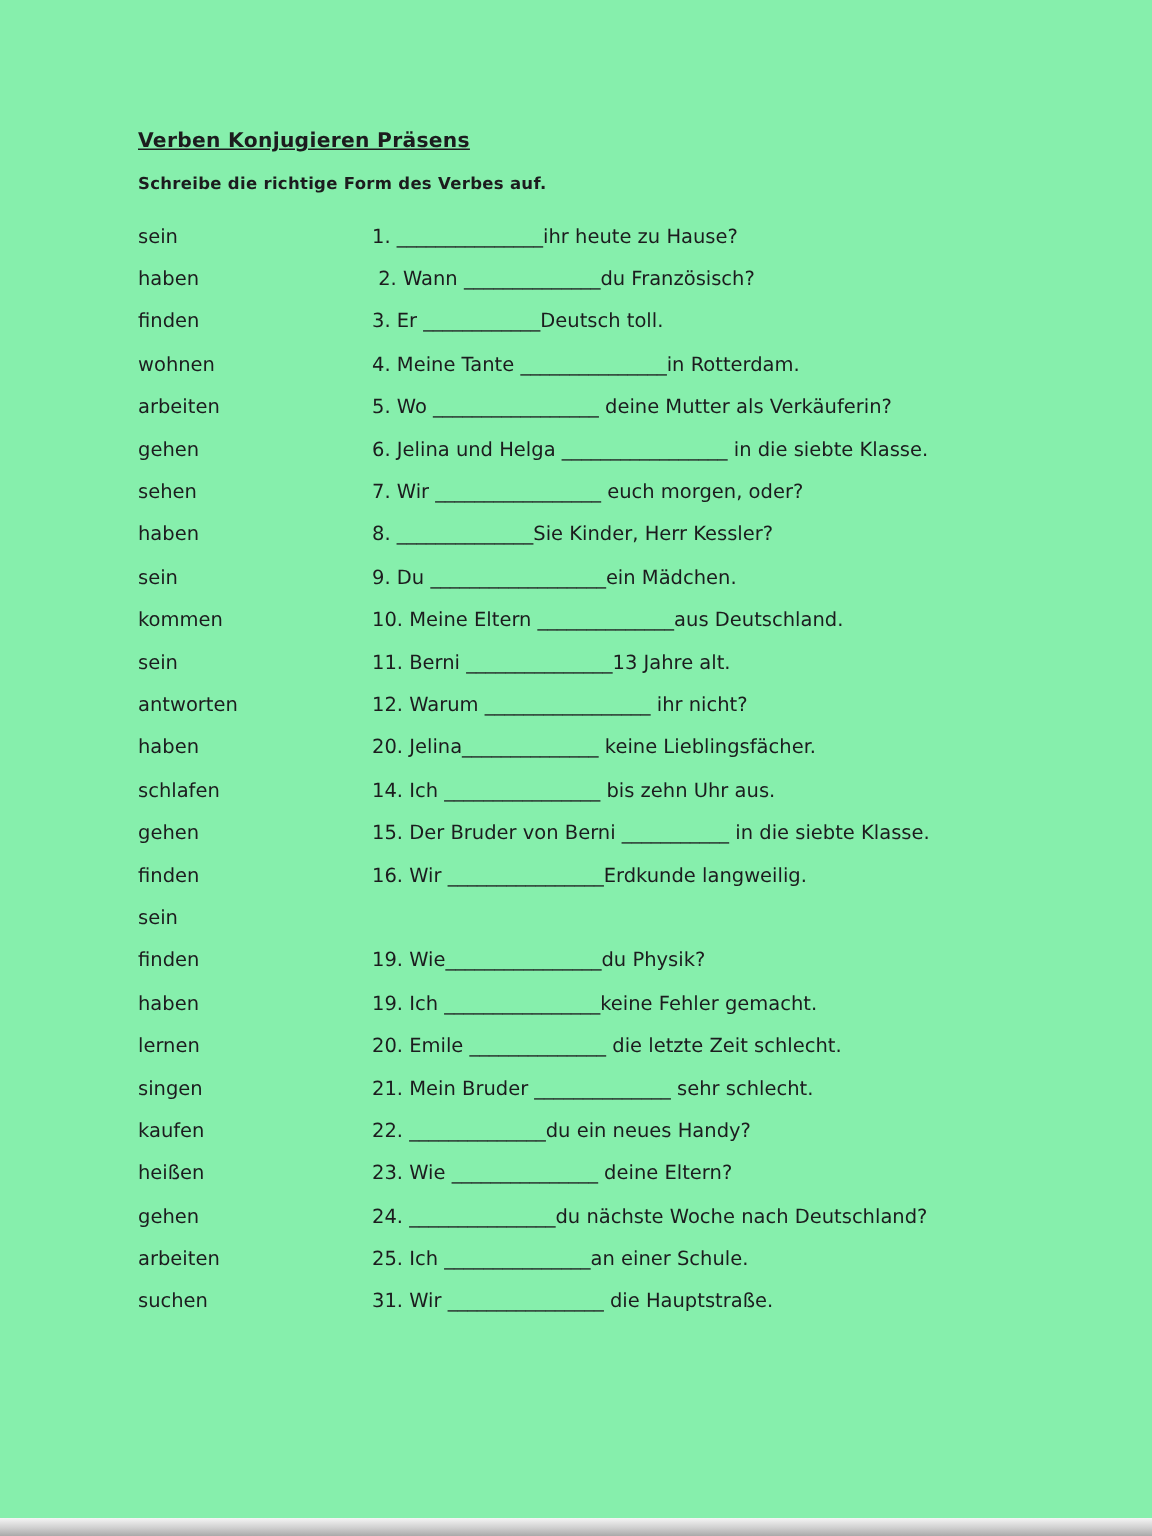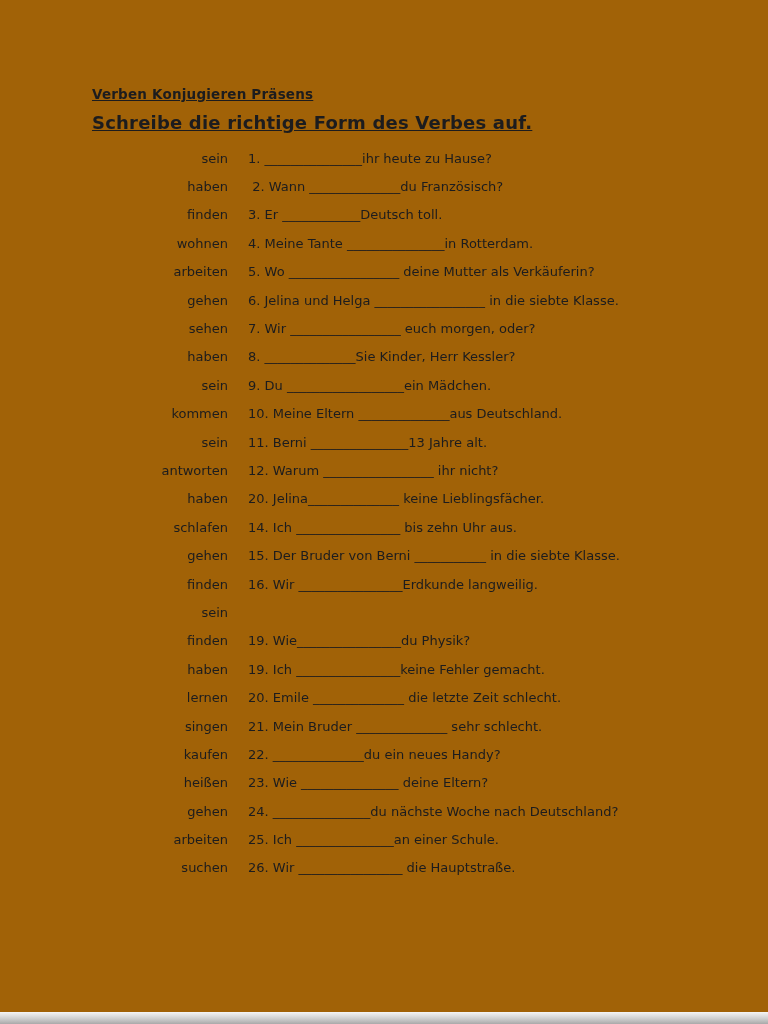--- a/index.html
+++ b/index.html
@@ -7,51 +7,49 @@
   body {
     background: #ffffff;
     font-family: "DejaVu Sans", "Liberation Sans", sans-serif;
     color: #1c1c1e;
     position: relative;
     overflow: hidden;
   }
   .page {
     position: absolute;
     inset: 0;
-    background: #a16207;
+    background: #86efac;
     padding: 85px 30px 0 92px;
   }
   .doc-title {
     font-size: 13.5px;
     font-weight: bold;
     text-decoration: underline;
     line-height: 18px;
     margin-bottom: 11px;
     letter-spacing: 0.2px;
   }
   .doc-instruction {
-    font-size: 18px;
+    font-size: 11px;
     font-weight: bold;
     line-height: 18px;
     margin-bottom: 12px;
     letter-spacing: 0.2px;
-    text-decoration: underline;
   }
   .exercise-list { display: block; }
   .row {
     display: flex;
     align-items: center;
     height: 28.4px;
     font-size: 13px;
   }
   .verb {
     width: 136px;
     flex: none;
     white-space: pre;
-    text-align: right;
   }
   .sentence {
     white-space: pre;
     margin-left: 20px;
   }
   .bottom-edge {
     position: absolute;
     left: 0; right: 0; bottom: 0;
     height: 12px;
     background: linear-gradient(#f5f5f5 0%, #cfcfcf 55%, #a9a9a9 100%);
@@ -184,18 +182,18 @@
     <span class="sentence">24. _______________du nächste Woche nach Deutschland?</span>
   </div>
 
   <div class="row">
     <span class="verb">arbeiten</span>
     <span class="sentence">25. Ich _______________an einer Schule.</span>
   </div>
 
   <div class="row">
     <span class="verb">suchen</span>
-    <span class="sentence">26. Wir ________________ die Hauptstraße.</span>
+    <span class="sentence">31. Wir ________________ die Hauptstraße.</span>
   </div>
 </div>
 </div>
 
 <div class="bottom-edge"></div>
 
 </body></html>

